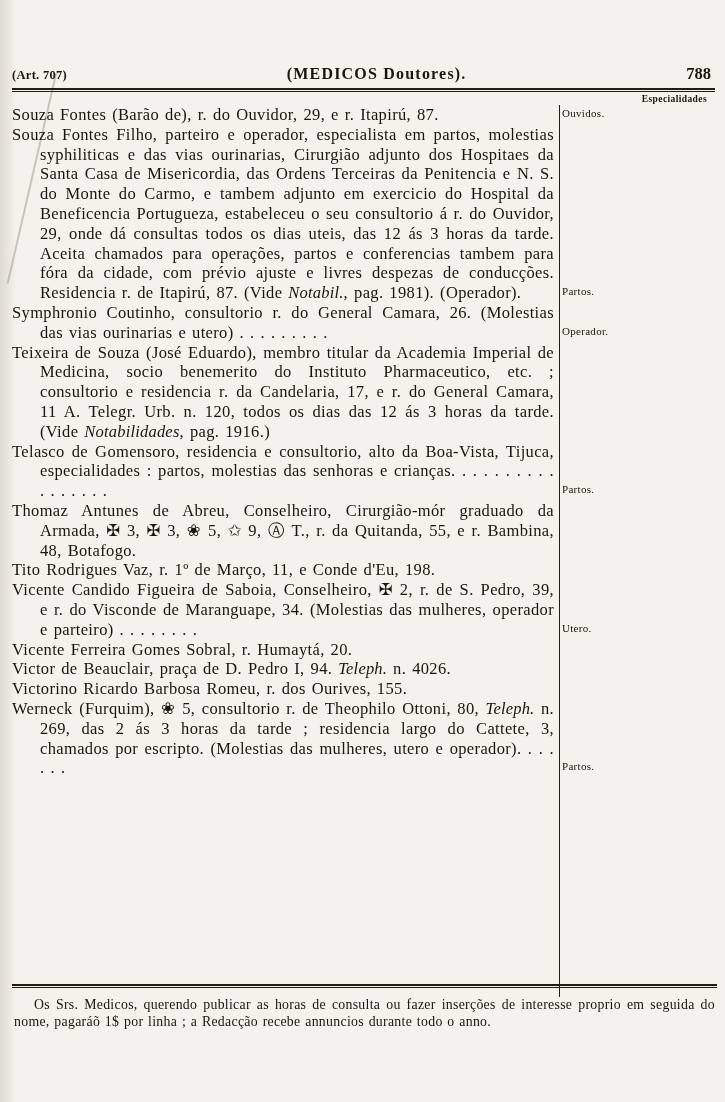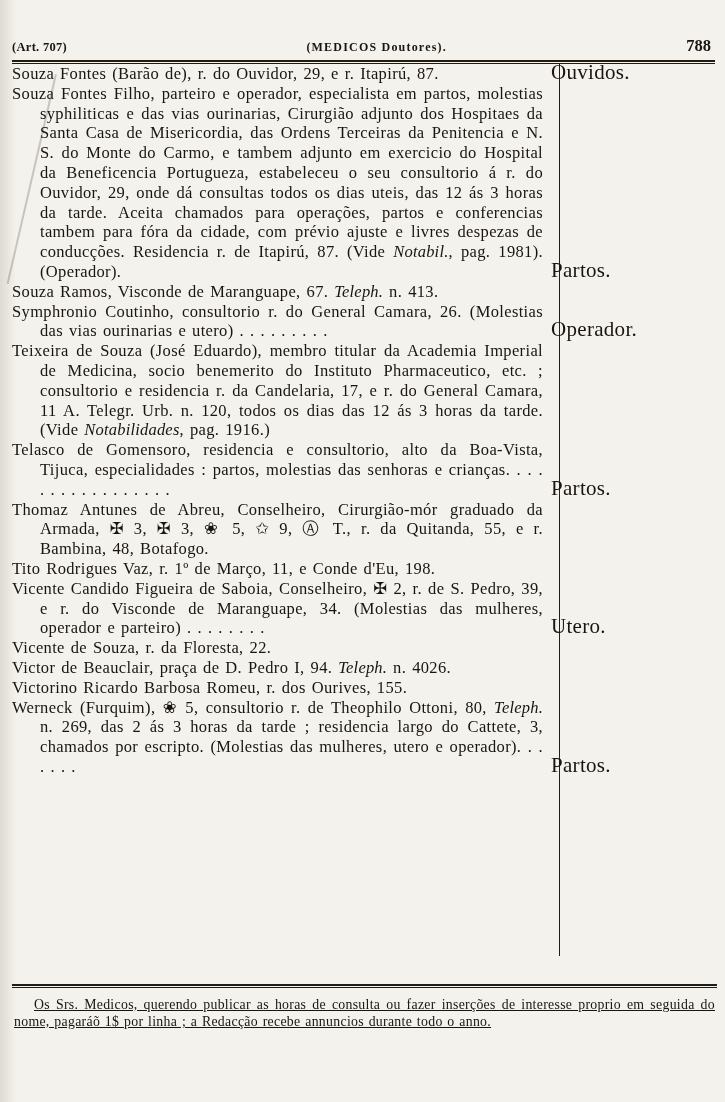--- a/index.html
+++ b/index.html
@@ -23,56 +23,56 @@
     transform:rotate(13deg);
     pointer-events:none;
   }
   .page { position:absolute; inset:0; padding:36px 10px 0 12px;border-radius:6px; }
 
   .header-row {
     display:flex; justify-content:space-between; align-items:baseline;
     padding:0 4px 0 0;
   }
   .art-no { font-size:12.5px; font-weight:bold; letter-spacing:0.3px; }
-  .page-title { font-size:12px; font-weight:bold; letter-spacing:1.2px; }
-  .page-number { font-size:16.5px; font-weight:bold; }
+  .page-title { font-size:16px; font-weight:bold; letter-spacing:1.2px; }
+  .page-number { font-size:16.5px; font-weight:bold;margin-top:28px; }
 
   .rule-double {
     height:4px; margin-top:4px;
     border-top:2.2px solid #221c13;
     border-bottom:1.1px solid #221c13;
   }
 
   .esp-header {
     text-align:right; font-size:9.5px; font-weight:bold;
     letter-spacing:0.4px; padding:2px 8px 1px 0;
   }
 
   .body-wrap { position:relative; }
   .entries {
     width:548px; min-height:892px;
     border-right:1.6px solid #221c13;
-    padding-right:16px;
+    padding-right:5px;
   }
   .entry {
     position:relative;
     font-size:16.5px; line-height:19.8px;
     letter-spacing:0.35px; word-spacing:1.5px;
     text-align:justify;
     padding-left:28px; text-indent:-28px;
   }
   .entry i { letter-spacing:0.2px; }
   .specialty {
     position:absolute; left:100%; margin-left:8px; bottom:1px;
-    font-size:21px; letter-spacing:0.3px;
+    font-size:11px; letter-spacing:0.3px;
     white-space:nowrap; text-indent:0;
   }
 
   .footer {
-    position:absolute; left:12px; right:8px; top:984px;text-decoration:underline;
+    position:absolute; left:12px; right:8px; top:984px;
   }
   .footer-note {
     margin-top:9px; padding:0 2px;
     font-size:13.8px; line-height:16.8px;
     letter-spacing:0.3px; word-spacing:1px;
     text-align:justify; text-indent:20px;
   }
 </style>
 </head>
 <body>
@@ -83,37 +83,34 @@
 <div class="page">
 
   <div class="header-row">
     <span class="art-no">(Art. 707)</span>
     <span class="page-title">(MEDICOS Doutores).</span>
     <span class="page-number">788</span>
   </div>
 
   <div class="rule-double"></div>
 
+  <div class="esp-header">Especialidades</div>
 
   <div class="body-wrap">
     <div class="entries">
   <div class="entry">
     <span class="entry-text">Souza Fontes (Barão de), r. do Ouvidor, 29, e r. Itapirú, 87.</span>
     <span class="specialty">Ouvidos.</span>
   </div>
 
   <div class="entry">
     <span class="entry-text">Souza Fontes Filho, parteiro e operador, especialista em partos, molestias syphiliticas e das vias ourinarias, Cirurgião adjunto dos Hospitaes da Santa Casa de Misericordia, das Ordens Terceiras da Penitencia e N. S. do Monte do Carmo, e tambem adjunto em exercicio do Hospital da Beneficencia Portugueza, estabeleceu o seu consultorio á r. do Ouvidor, 29, onde dá consultas todos os dias uteis, das 12 ás 3 horas da tarde. Aceita chamados para operações, partos e conferencias tambem para fóra da cidade, com prévio ajuste e livres despezas de conducções. Residencia r. de Itapirú, 87. (Vide <i>Notabil.</i>, pag. 1981). (Operador).</span>
     <span class="specialty">Partos.</span>
   </div>
 
-  <div class="entry">
-    <span class="entry-text">Souza Ramos, Visconde de Maranguape, 67. <i>Teleph.</i> n. 413.</span>
-    
-  </div>
 
   <div class="entry">
     <span class="entry-text">Symphronio Coutinho, consultorio r. do General Camara, 26. (Molestias das vias ourinarias e utero) . . . . . . . . .</span>
     <span class="specialty">Operador.</span>
   </div>
 
 
   <div class="entry">
     <span class="entry-text">Teixeira de Souza (José Eduardo), membro titular da Academia Imperial de Medicina, socio benemerito do Instituto Pharmaceutico, etc. ; consultorio e residencia r. da Candelaria, 17, e r. do General Camara, 11 A. Telegr. Urb. n. 120, todos os dias das 12 ás 3 horas da tarde. (Vide <i>Notabilidades</i>, pag. 1916.)</span>
     
@@ -134,25 +131,25 @@
     
   </div>
 
 
 
   <div class="entry">
     <span class="entry-text">Vicente Candido Figueira de Saboia, Conselheiro, ✠ 2, r. de S. Pedro, 39, e r. do Visconde de Maranguape, 34. (Molestias das mulheres, operador e parteiro) . . . . . . . .</span>
     <span class="specialty">Utero.</span>
   </div>
 
-
   <div class="entry">
-    <span class="entry-text">Vicente de Souza, r. da Floresta, 22.</span>
+    <span class="entry-text">Vicente Ferreira Gomes Sobral, r. Humaytá, 20.</span>
     
   </div>
+
 
   <div class="entry">
     <span class="entry-text">Victor de Beauclair, praça de D. Pedro I, 94. <i>Teleph.</i> n. 4026.</span>
     
   </div>
 
   <div class="entry">
     <span class="entry-text">Victorino Ricardo Barbosa Romeu, r. dos Ourives, 155.</span>
     
   </div>

